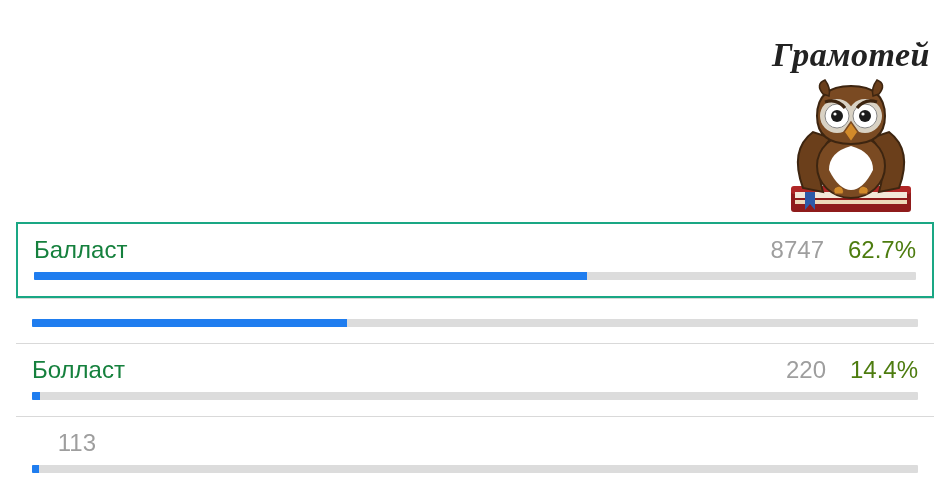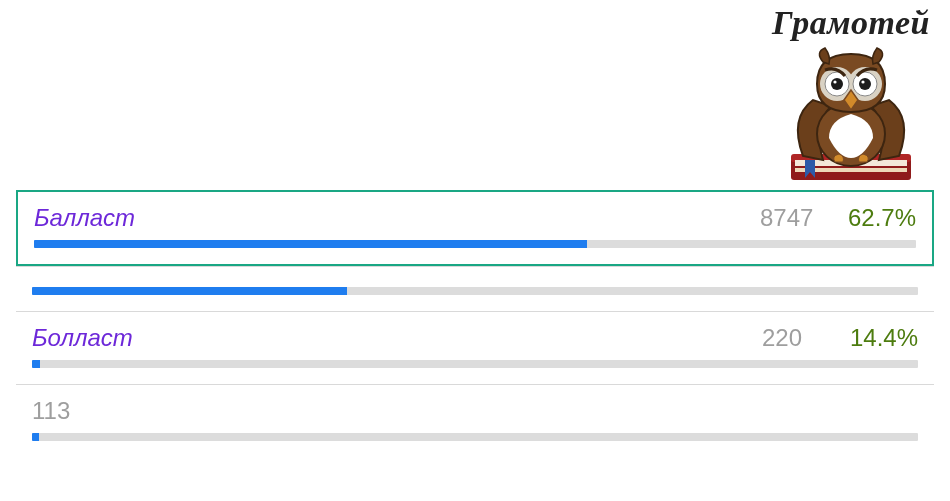--- a/index.html
+++ b/index.html
@@ -10,20 +10,21 @@
     width:950px;
   }
   .header{
     display:flex;
     justify-content:flex-end;
     align-items:flex-start;
     padding:4px 20px 0 20px;
   }
   .brand{
     text-align:center;
+    margin-top:32px;
   }
   .brand-title{
     font-size:34px;
     font-style:italic;
     font-family:"Monotype Corsiva","Brush Script MT","Palatino Linotype","Georgia",serif;
     font-weight:600;
     margin:0 0 0 0;
     letter-spacing:.5px;
     color:#222;
   }
@@ -40,26 +41,26 @@
     margin-top:-2px;
   }
   .row{
     display:flex;
     align-items:baseline;
     gap:12px;
   }
   .label{
     flex:1 1 auto;
     font-size:24px;
-    color:#6d28d9;
-    font-style:italic;
+    color:#15803d;
   }
   .count{
     color:#9e9e9e;
     font-size:24px;
+    text-align:right;
     min-width:64px;
   }
   .percent{
     color:#4d7c0f;
     font-size:24px;
     min-width:80px;
     text-align:right;
   }
   .bar{
     position:relative;

